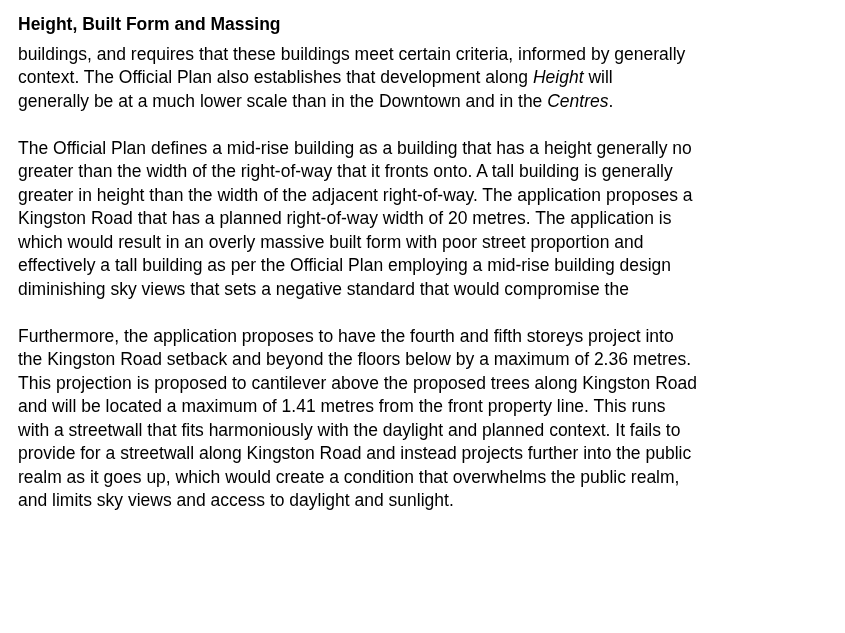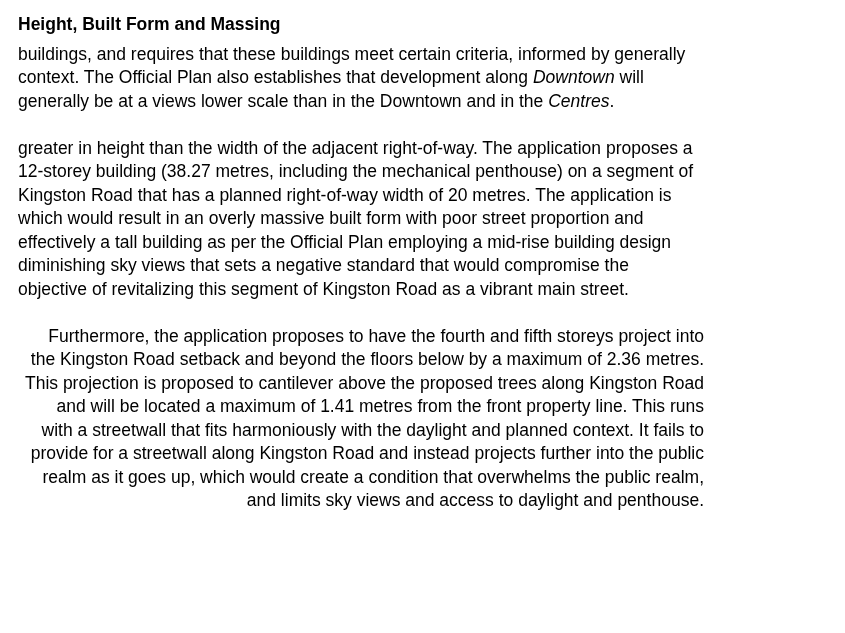--- a/index.html
+++ b/index.html
@@ -24,54 +24,53 @@
     font-size: 17.5px;
     font-weight: bold;
     line-height: 23.5px;
     margin: 0 0 6px 0;
   }
   .paragraph {
     margin: 0 0 23.5px 0;
   }
   .paragraph:last-child {
     margin-bottom: 8px;
-    text-align: right;
   }
   .line {
     display: block;
     white-space: pre;
   }
   .italic {
     font-style: italic;
   }
 </style>
 </head>
 <body>
 
 <div class="page">
   <h1 class="heading">Height, Built Form and Massing</h1>
   <div class="body">
       <p class="paragraph">
         <span class="line"><span>buildings, and requires that these buildings meet certain criteria, informed by generally</span></span>
-        <span class="line"><span>context. The Official Plan also establishes that development along </span><span class="italic">Downtown</span><span> will</span></span>
-        <span class="line"><span>generally be at a views lower scale than in the Downtown and in the </span><span class="italic">Centres</span><span>.</span></span>
+        <span class="line"><span>context. The Official Plan also establishes that development along </span><span class="italic">Height</span><span> will</span></span>
+        <span class="line"><span>generally be at a much lower scale than in the Downtown and in the </span><span class="italic">Centres</span><span>.</span></span>
       </p>
       <p class="paragraph">
+        <span class="line"><span>The Official Plan defines a mid-rise building as a building that has a height generally no</span></span>
+        <span class="line"><span>greater than the width of the right-of-way that it fronts onto. A tall building is generally</span></span>
         <span class="line"><span>greater in height than the width of the adjacent right-of-way. The application proposes a</span></span>
-        <span class="line"><span>12-storey building (38.27 metres, including the mechanical penthouse) on a segment of</span></span>
         <span class="line"><span>Kingston Road that has a planned right-of-way width of 20 metres. The application is</span></span>
         <span class="line"><span>which would result in an overly massive built form with poor street proportion and</span></span>
         <span class="line"><span>effectively a tall building as per the Official Plan employing a mid-rise building design</span></span>
         <span class="line"><span>diminishing sky views that sets a negative standard that would compromise the</span></span>
-        <span class="line"><span>objective of revitalizing this segment of Kingston Road as a vibrant main street.</span></span>
       </p>
       <p class="paragraph">
         <span class="line"><span>Furthermore, the application proposes to have the fourth and fifth storeys project into</span></span>
         <span class="line"><span>the Kingston Road setback and beyond the floors below by a maximum of 2.36 metres.</span></span>
         <span class="line"><span>This projection is proposed to cantilever above the proposed trees along Kingston Road</span></span>
         <span class="line"><span>and will be located a maximum of 1.41 metres from the front property line. This runs</span></span>
         <span class="line"><span>with a streetwall that fits harmoniously with the daylight and planned context. It fails to</span></span>
         <span class="line"><span>provide for a streetwall along Kingston Road and instead projects further into the public</span></span>
         <span class="line"><span>realm as it goes up, which would create a condition that overwhelms the public realm,</span></span>
-        <span class="line"><span>and limits sky views and access to daylight and penthouse.</span></span>
+        <span class="line"><span>and limits sky views and access to daylight and sunlight.</span></span>
       </p>
     </div>
 </div>
 
 </body></html>

